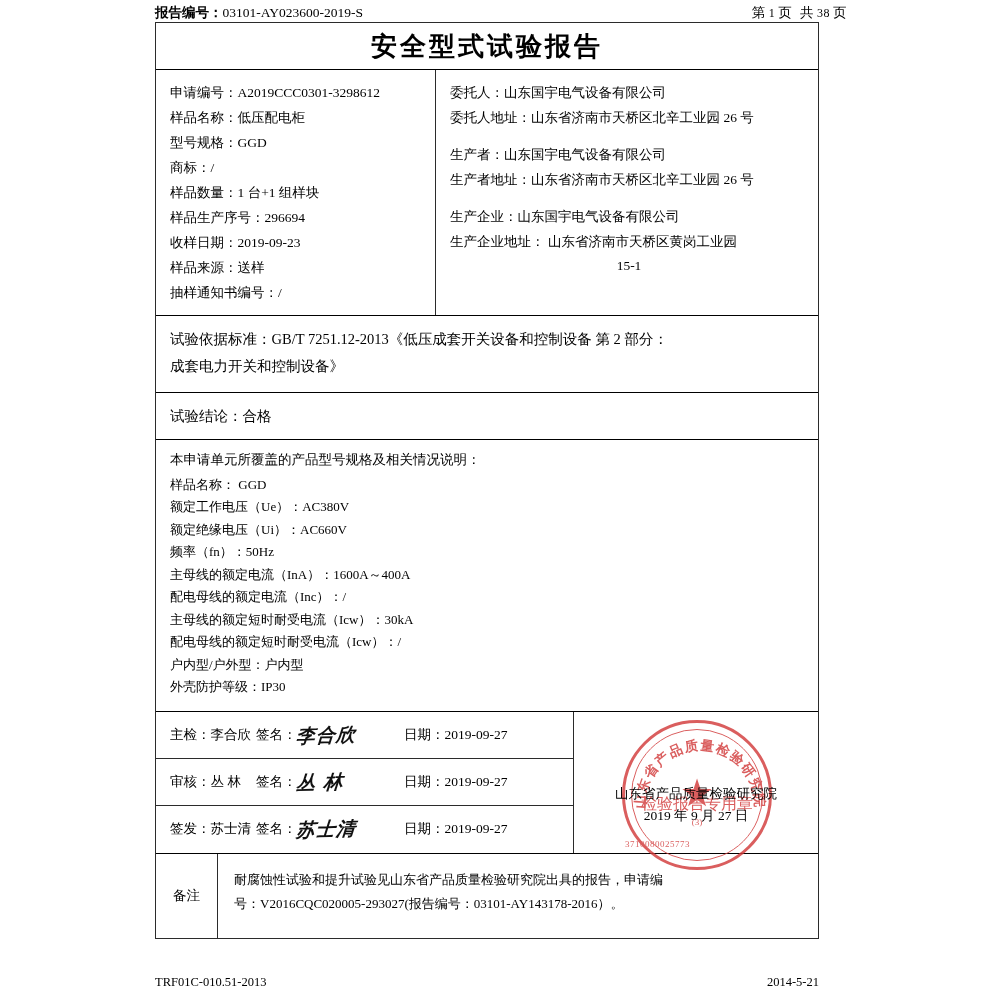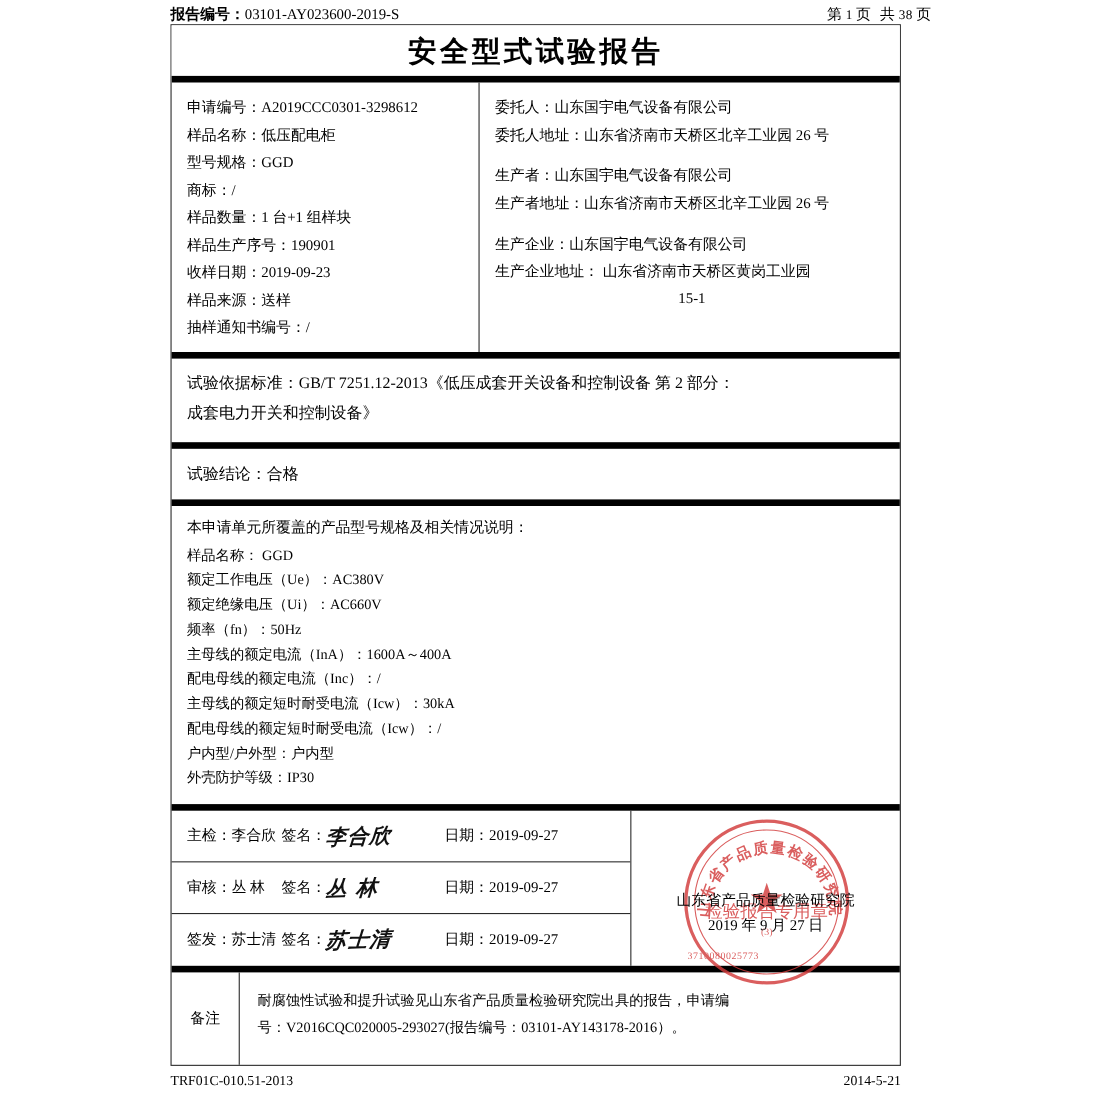--- a/index.html
+++ b/index.html
@@ -44,21 +44,21 @@
 
   
   .table {
     position: absolute;
     left: 155px;
     top: 22px;
     width: 664px;
     border: 1px solid #2b2b2b;
     box-sizing: border-box;
   }
-  .row { display: flex; border-bottom: 6px solid #000000; }
+  .row { display: flex; border-bottom: 1px solid #000000; }
   .row:last-child { border-bottom: none; }
 
   
   .title-row {
     height: 46px;
     align-items: center;
     justify-content: center;
     background: #fff;
   }
   .doc-title {
@@ -291,21 +291,21 @@
         <div class="kv">
           <span class="k">型号规格：</span><span class="v">GGD</span>
         </div>
         <div class="kv">
           <span class="k">商标：</span><span class="v">/</span>
         </div>
         <div class="kv">
           <span class="k">样品数量：</span><span class="v">1 台+1 组样块</span>
         </div>
         <div class="kv">
-          <span class="k">样品生产序号：</span><span class="v">190901</span>
+          <span class="k">样品生产序号：</span><span class="v">296694</span>
         </div>
         <div class="kv">
           <span class="k">收样日期：</span><span class="v">2019-09-23</span>
         </div>
         <div class="kv">
           <span class="k">样品来源：</span><span class="v">送样</span>
         </div>
         <div class="kv">
           <span class="k">抽样通知书编号：</span><span class="v">/</span>
         </div>

